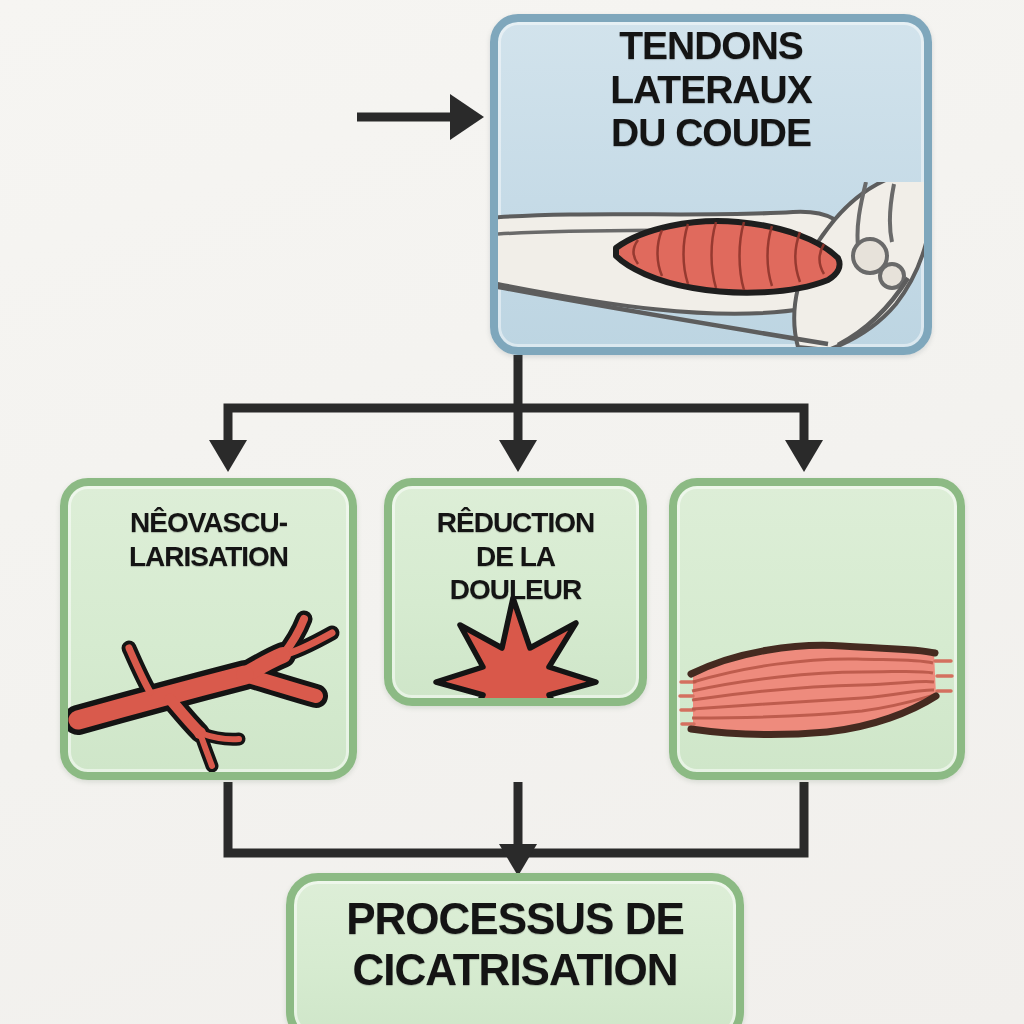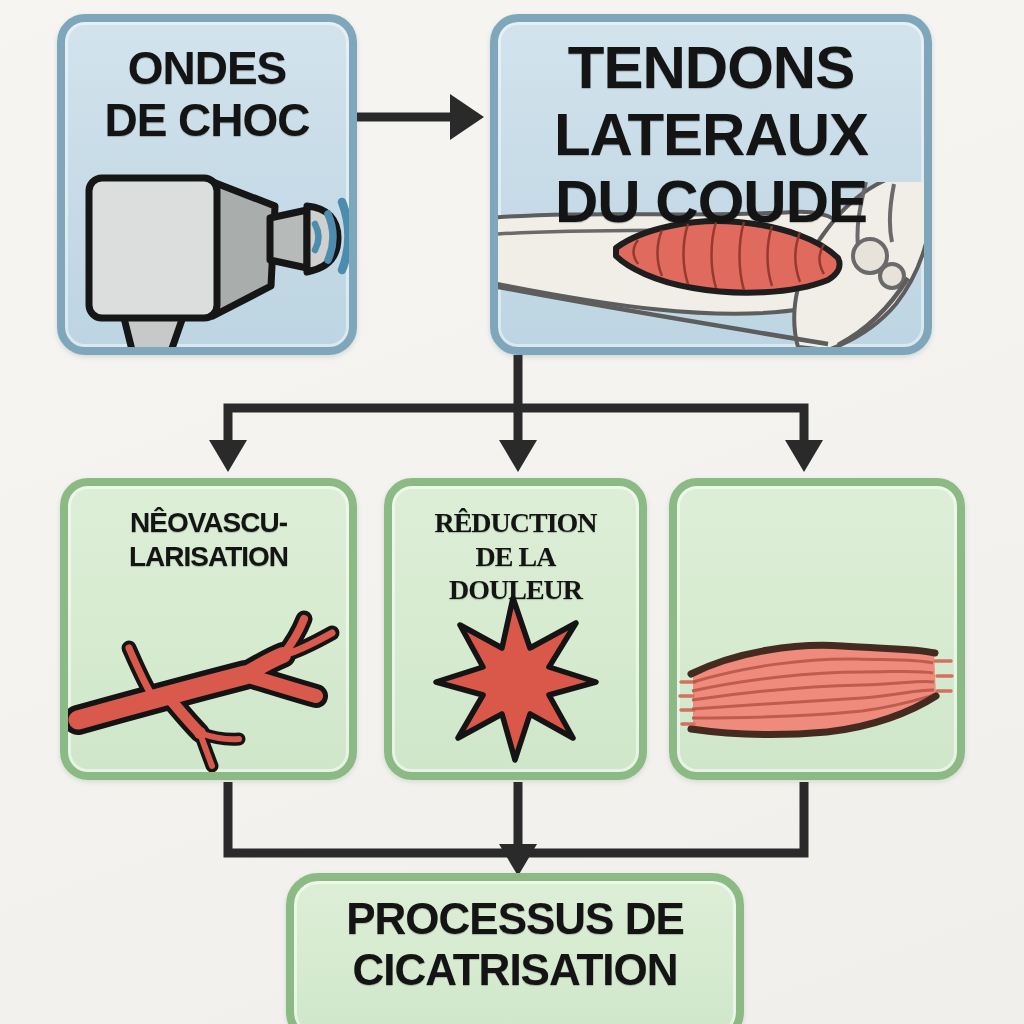--- a/index.html
+++ b/index.html
@@ -24,23 +24,23 @@
   }
   .box-title{
     position:relative;z-index:3;
     white-space:pre-line;text-align:center;
     font-weight:700;color:#141414;letter-spacing:-1px;
     text-shadow:0 1px 1px rgba(0,0,0,.22);
   }
   #node-shockwaves      {left:57px;  top:14px;  width:300px; height:341px;}
   #node-shockwaves .box-title{font-size:46px;line-height:1.14;padding-top:20px;}
   #node-tendons         {left:490px; top:14px;  width:442px; height:341px;}
-  #node-tendons .box-title{font-size:60px;line-height:1.12;padding-top:12px;}
+  #node-tendons .box-title{font-size:39px;line-height:1.12;padding-top:2px;}
   #node-neovascularisation{left:60px; top:478px; width:297px; height:302px;}
-  #node-pain-reduction  {left:384px; top:478px; width:263px; height:302px;font-family:Liberation Serif, serif;}
+  #node-pain-reduction  {left:384px; top:478px; width:263px; height:228px;}
   #node-tendon-regeneration{left:669px;top:478px;width:296px; height:302px;}
   .box.green .box-title{font-size:28px;line-height:1.2;padding-top:20px;}
   #node-tendon-regeneration .box-title{font-size:33px;letter-spacing:-.5px;}
   #node-healing         {left:286px; top:873px; width:458px; height:171px;border-radius:32px;}
   #node-healing .box-title{font-size:44px;line-height:1.16;padding-top:12px;}
   .illus{position:absolute;z-index:1;}
   #connector-layer{position:absolute;left:0;top:0;width:1024px;height:1024px;z-index:0;}
 </style>
 </head>
 <body>
@@ -58,44 +58,20 @@
     </g>
     <g fill="#2a2a2a" stroke="none">
       <polygon points="450,94 484,117 450,140"></polygon>
       <polygon points="209,440 247,440 228,472"></polygon>
       <polygon points="499,440 537,440 518,472"></polygon>
       <polygon points="785,440 823,440 804,472"></polygon>
       <polygon points="499,844 537,844 518,876"></polygon>
     </g>
   </svg>
 
-  <div class="box blue" id="node-shockwaves">
-    <div class="box-title">ONDES
-DE CHOC</div>
-    <svg class="illus" style="left:0;top:0;width:284px;height:325px" viewBox="0 0 284 325">
-
-      <path d="M 148,160 L 210,184 L 206,264 L 148,294 Z" fill="#a9adac" stroke="#161616" stroke-width="7" stroke-linejoin="round"></path>
-
-      <path d="M 205,196 L 242,188 L 242,246 L 205,238 Z" fill="#b6bab9" stroke="#161616" stroke-width="7" stroke-linejoin="round"></path>
-
-      <path d="M 242,184 C 263,186 273,198 273,216 C 273,234 263,246 242,250 Z" fill="#ced1d0" stroke="#161616" stroke-width="7" stroke-linejoin="round"></path>
-
-      <path d="M 58,292 L 120,289 L 103,338 L 70,340 Z" fill="#c6c9c8" stroke="#161616" stroke-width="7" stroke-linejoin="round"></path>
-      <path d="M 85,338 L 85,354" stroke="#161616" stroke-width="6"></path>
-
-      <rect x="24" y="156" width="128" height="140" rx="13" fill="#dcdedd" stroke="#161616" stroke-width="7"></rect>
-
-      <g stroke="#4c8cac" fill="none" stroke-linecap="round">
-        <path d="M 250,202 q 7,13 0,26" stroke-width="6.5"></path>
-        <path d="M 263,192 q 10,23 0,46" stroke-width="7.5"></path>
-        <path d="M 277,180 q 13,34 0,68" stroke-width="8.5"></path>
-        <path d="M 292,167 q 14,46 0,93" stroke-width="9.5"></path>
-      </g>
-    </svg>
-  </div>
 
   <div class="box blue" id="node-tendons">
     <div class="box-title">TENDONS
 LATERAUX
 DU COUDE</div>
     <svg class="illus" style="left:0;bottom:0;width:426px;height:165px" viewBox="0 0 426 165">
 
       <path d="M -10,36 C 90,28 200,36 295,30 C 330,28 350,40 352,62 C 352,88 340,108 310,126 C 220,142 100,122 -10,100 Z" fill="#f1eee8" stroke="#5d5d5d" stroke-width="4"></path>
 
       <path d="M 300,165 C 290,128 300,84 330,46 C 348,22 368,6 392,-4 L 432,-4 C 438,40 426,86 398,122 C 378,146 352,160 330,168 Z" fill="#f1eee8" stroke="#5d5d5d" stroke-width="4"></path>

